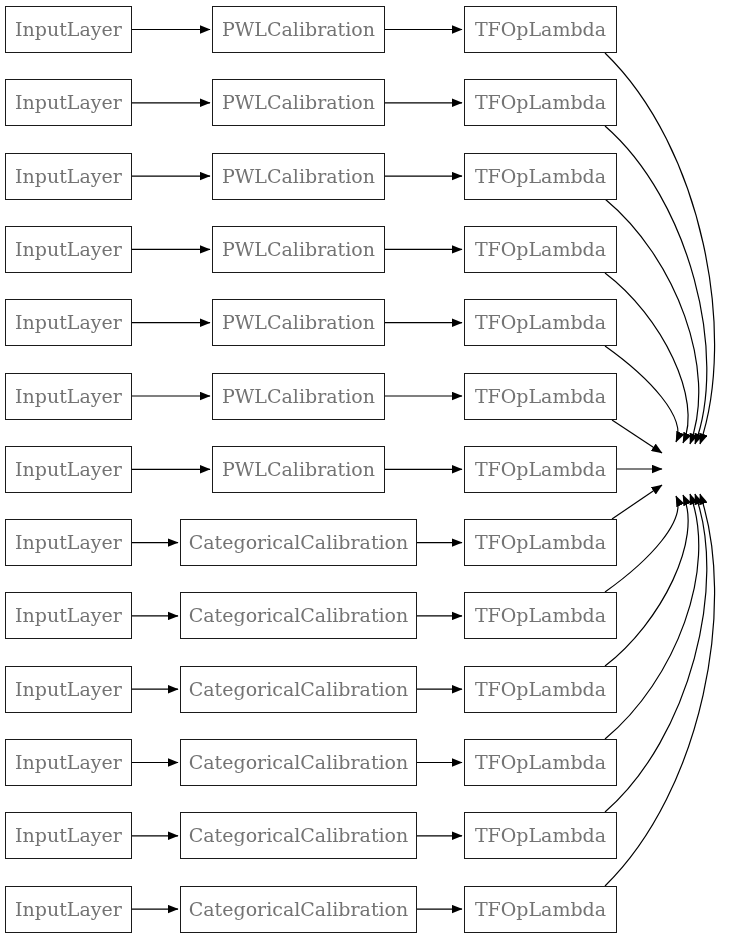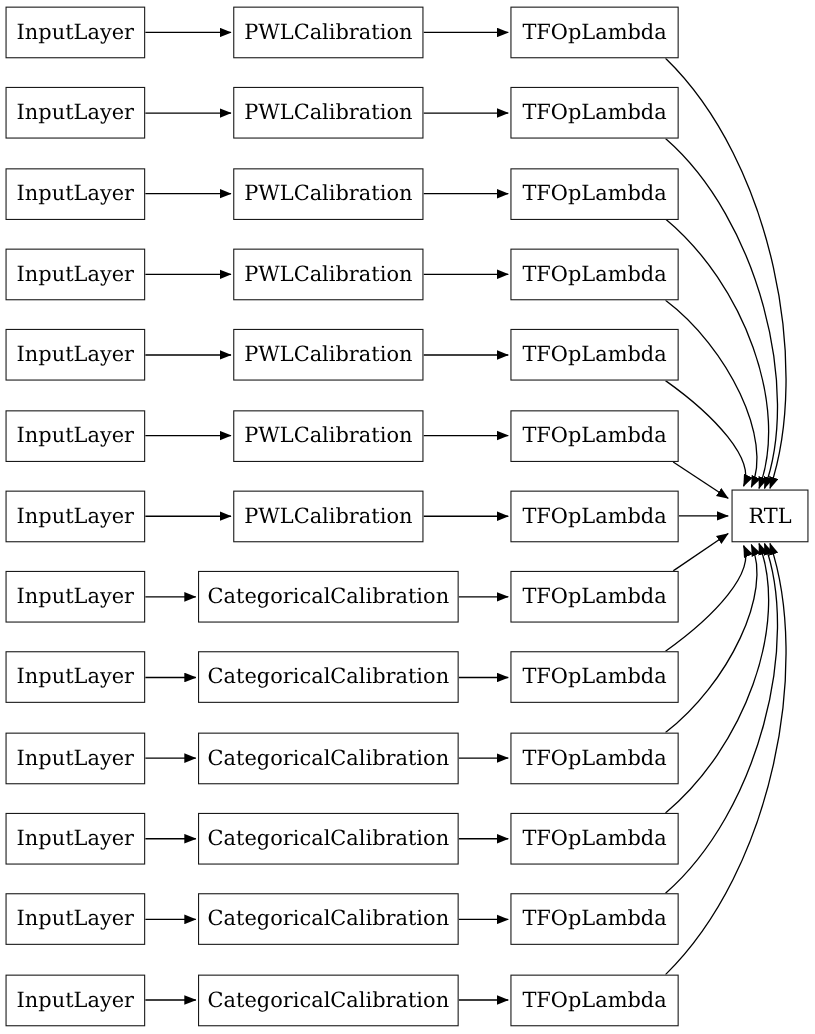--- a/index.html
+++ b/index.html
@@ -25,21 +25,21 @@
   .edge {
     fill: none;
     stroke: #000000;
     stroke-width: 1.2;
   }
   .node {
     position: absolute;
     box-sizing: border-box;
     border: 1.4px solid #1a1a1a;
     background: #ffffff;
-    color: #000000;
+    color: #737373;
     font-size: 19px;
     display: flex;
     align-items: center;
     justify-content: center;
     white-space: nowrap;
     line-height: 1;
   }
 </style>
 </head>
 <body>
@@ -123,14 +123,13 @@
     <div class="node" style="left: 464px; top: 665.7px; width: 153px; height: 47px;">TFOpLambda</div>
     <div class="node" style="left: 5px; top: 739px; width: 127px; height: 47px;">InputLayer</div>
     <div class="node" style="left: 180px; top: 739px; width: 237px; height: 47px;">CategoricalCalibration</div>
     <div class="node" style="left: 464px; top: 739px; width: 153px; height: 47px;">TFOpLambda</div>
     <div class="node" style="left: 5px; top: 812.3px; width: 127px; height: 47px;">InputLayer</div>
     <div class="node" style="left: 180px; top: 812.3px; width: 237px; height: 47px;">CategoricalCalibration</div>
     <div class="node" style="left: 464px; top: 812.3px; width: 153px; height: 47px;">TFOpLambda</div>
     <div class="node" style="left: 5px; top: 885.6px; width: 127px; height: 47px;">InputLayer</div>
     <div class="node" style="left: 180px; top: 885.6px; width: 237px; height: 47px;">CategoricalCalibration</div>
     <div class="node" style="left: 464px; top: 885.6px; width: 153px; height: 47px;">TFOpLambda</div>
-    <div class="node" style="left: 665px; top: 445px; width: 70px; height: 48px;">RTL</div>
   </div>
 
 </body></html>

